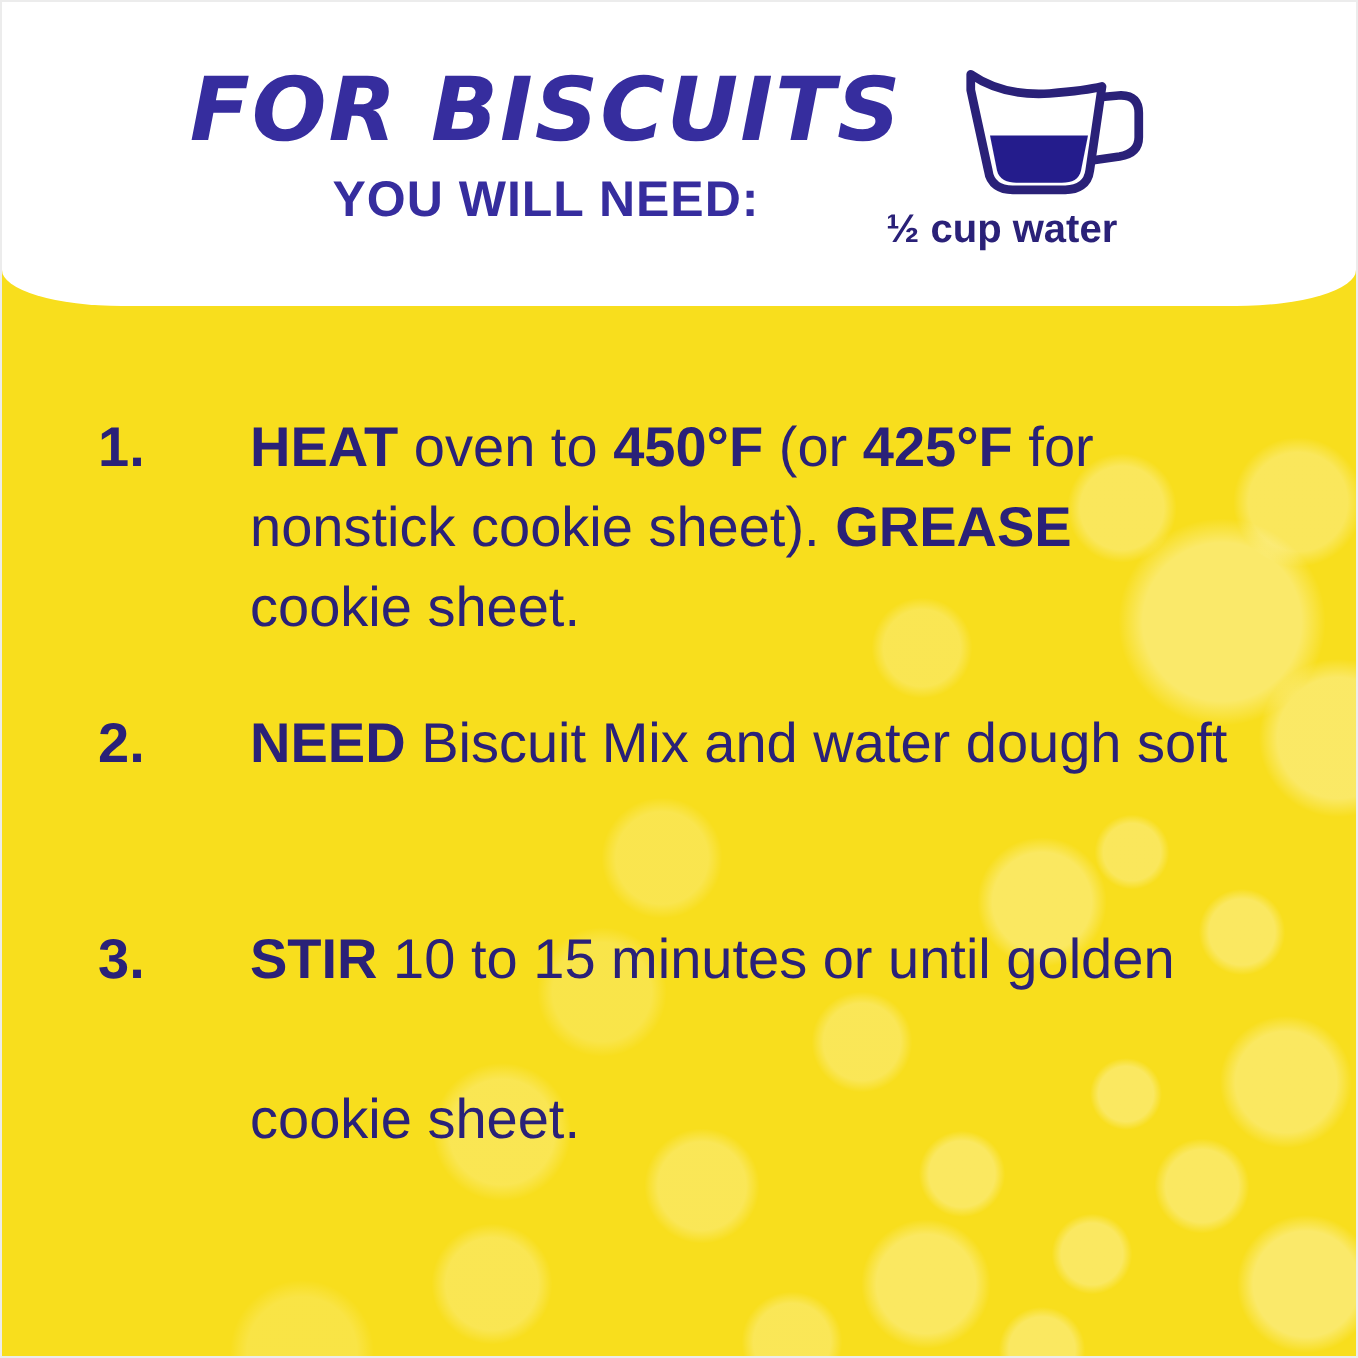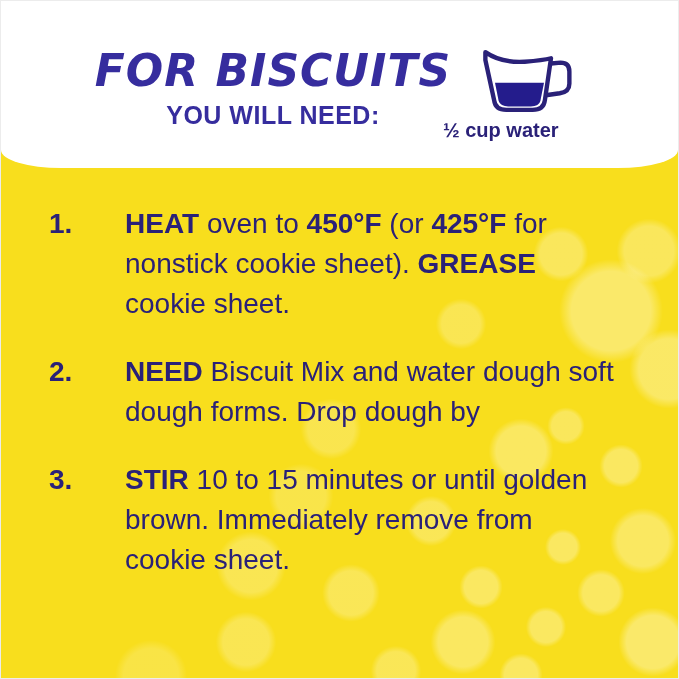--- a/index.html
+++ b/index.html
@@ -43,21 +43,21 @@
       radial-gradient(circle 45px at 462px 513px, rgba(255,255,255,.30) 55%, rgba(255,255,255,0) 72%),
       radial-gradient(circle 28px at 545px 498px, rgba(255,255,255,.30) 55%, rgba(255,255,255,0) 72%),
       radial-gradient(circle 48px at 652px 513px, rgba(255,255,255,.34) 55%, rgba(255,255,255,0) 72%),
       radial-gradient(circle 30px at 520px 546px, rgba(255,255,255,.30) 55%, rgba(255,255,255,0) 72%),
       radial-gradient(circle 42px at 245px 513px, rgba(255,255,255,.24) 55%, rgba(255,255,255,0) 72%),
       radial-gradient(circle 50px at 150px 547px, rgba(255,255,255,.18) 55%, rgba(255,255,255,0) 72%),
       radial-gradient(circle 35px at 395px 542px, rgba(255,255,255,.26) 55%, rgba(255,255,255,0) 72%);
   }
   
   .header{
-    position:absolute;left:0;right:0;top:15px;height:152px;
+    position:absolute;left:0;right:0;top:0;height:152px;
     background:var(--white);
     border-radius:0 0 60px 60px / 0 0 18px 18px;
     z-index:2;
   }
   .title-block{
     position:absolute;left:72px;top:30px;width:400px;text-align:center;
   }
   .title{
     margin:0;
     font-family:"DejaVu Sans", sans-serif;
@@ -123,21 +123,21 @@
     </div>
   </header>
 
   <ol class="steps" id="steps">
       <li class="step">
         <span class="num">1.</span>
         <div class="txt"><span class="b">HEAT</span><span> oven to </span><span class="b">450°F</span><span> (or </span><span class="b">425°F</span><span> for</span><br><span>nonstick cookie sheet). </span><span class="b">GREASE</span><br><span>cookie sheet.</span></div>
       </li>
       <li class="step">
         <span class="num">2.</span>
-        <div class="txt"><span class="b">NEED</span><span> Biscuit Mix and water dough soft</span><br><span>dough forms. Drop dough by</span><br></div>
+        <div class="txt"><span class="b">NEED</span><span> Biscuit Mix and water dough soft</span><br><br></div>
       </li>
       <li class="step">
         <span class="num">3.</span>
-        <div class="txt"><span class="b">STIR</span><span> 10 to 15 minutes or until golden</span><br><span>brown. Immediately remove from</span><br><span>cookie sheet.</span></div>
+        <div class="txt"><span class="b">STIR</span><span> 10 to 15 minutes or until golden</span><br><br><span>cookie sheet.</span></div>
       </li>
     </ol>
 
 </div>
 
 </body></html>

